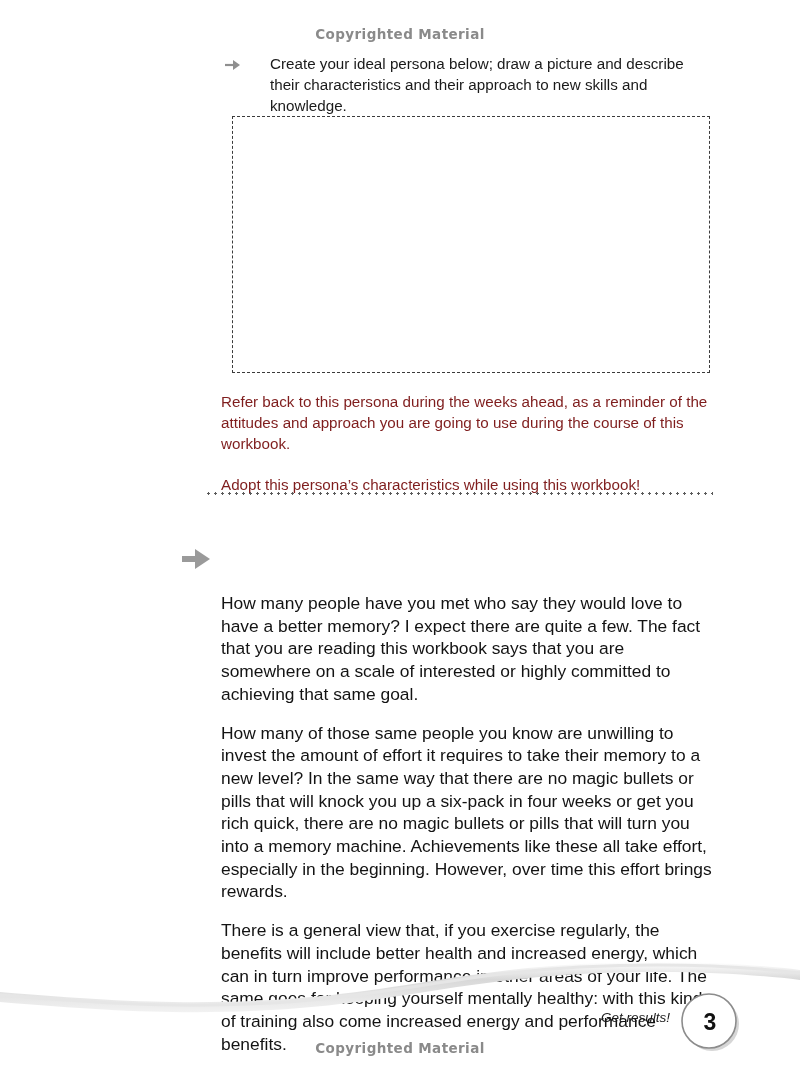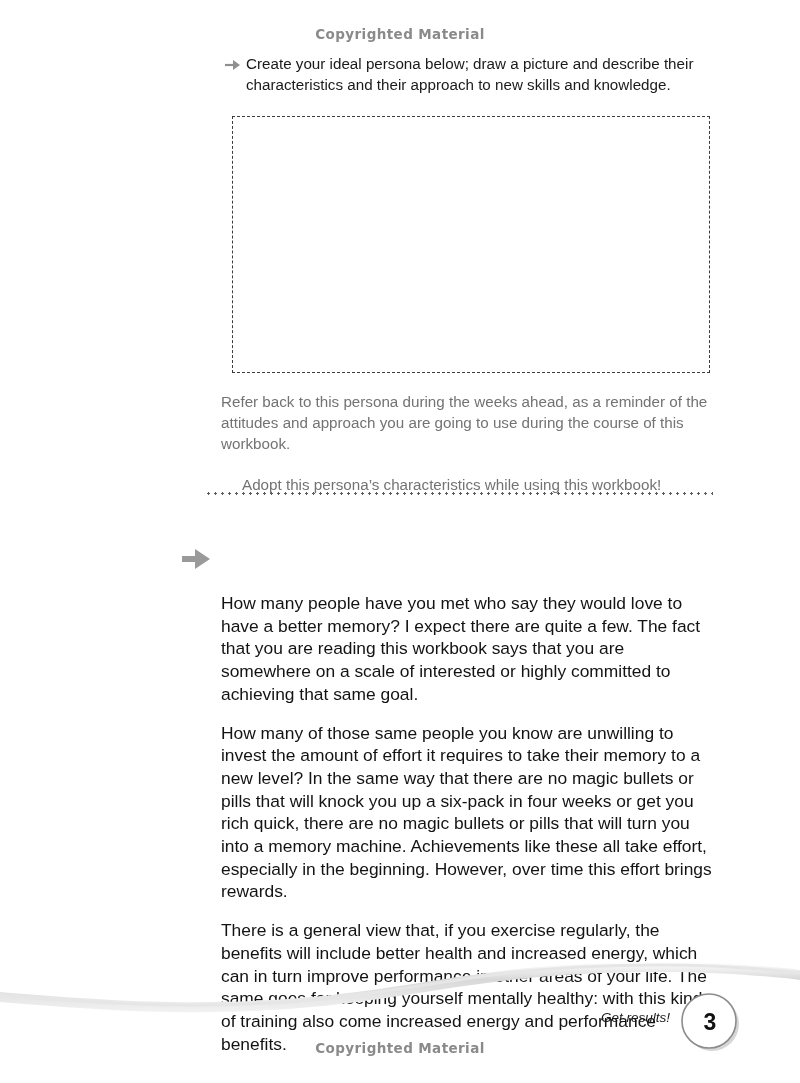--- a/index.html
+++ b/index.html
@@ -45,20 +45,21 @@
     width: 18px;
     height: 20px;
     margin-top: 2px;
     margin-right: 4px;
   }
   .instruction-text {
     font-family: "Liberation Sans", sans-serif;
     font-size: 15.2px;
     line-height: 21px;
     color: #1a1a1a;
+    margin-left: 24px;
   }
 
   
   .draw-box {
     position: absolute;
     left: 232px;
     top: 116px;
     width: 476px;
     height: 255px;
     border: 1px dashed #3b3b3b;
@@ -67,24 +68,24 @@
 
   
   .note-block {
     position: absolute;
     left: 221px;
     top: 391px;
     width: 492px;
     font-family: "Liberation Sans", sans-serif;
     font-size: 15.2px;
     line-height: 21px;
-    color: #737373;
+    color: #7f1d1d;
   }
   .note-block p { margin: 0; }
-  .note-block p + p { margin-top: 20px; margin-left: 21px; }
+  .note-block p + p { margin-top: 20px; }
 
   
   .dotted-divider {
     position: absolute;
     left: 205px;
     top: 492px;
     width: 508px;
     height: 3px;
     background-image: radial-gradient(circle, #5a5a5a 0 1.2px, transparent 1.4px);
     background-size: 7px 3px;

